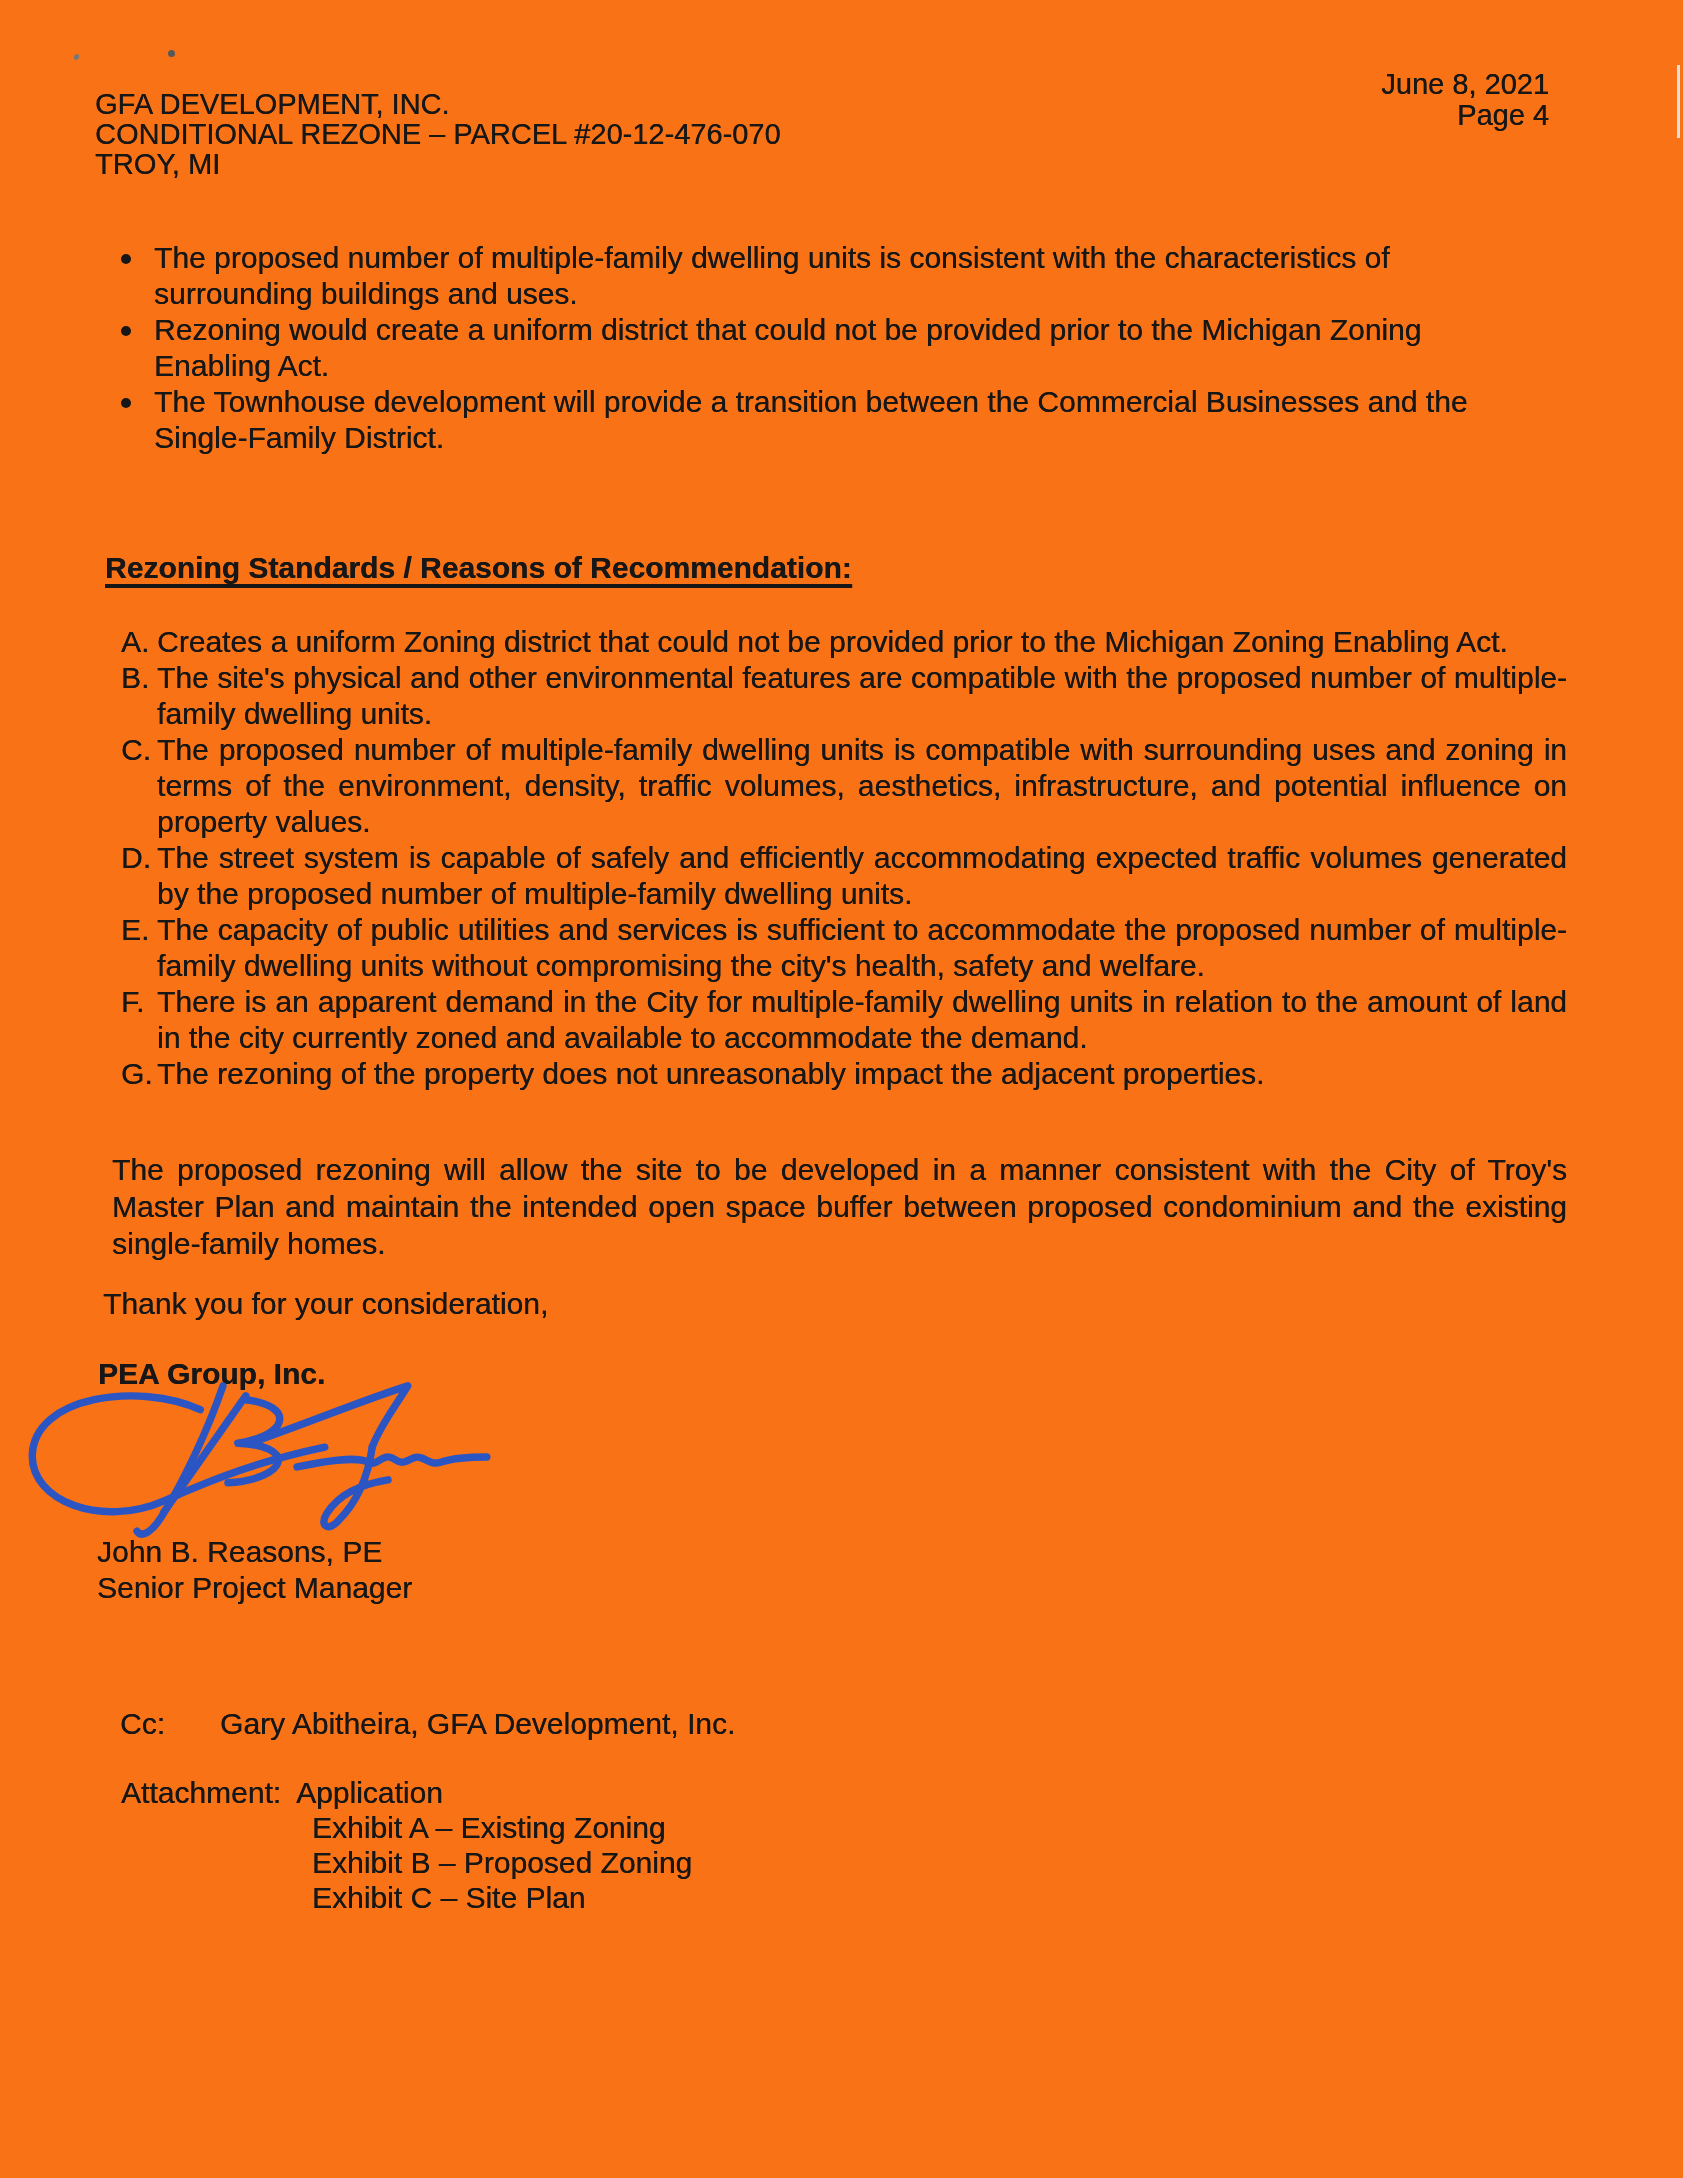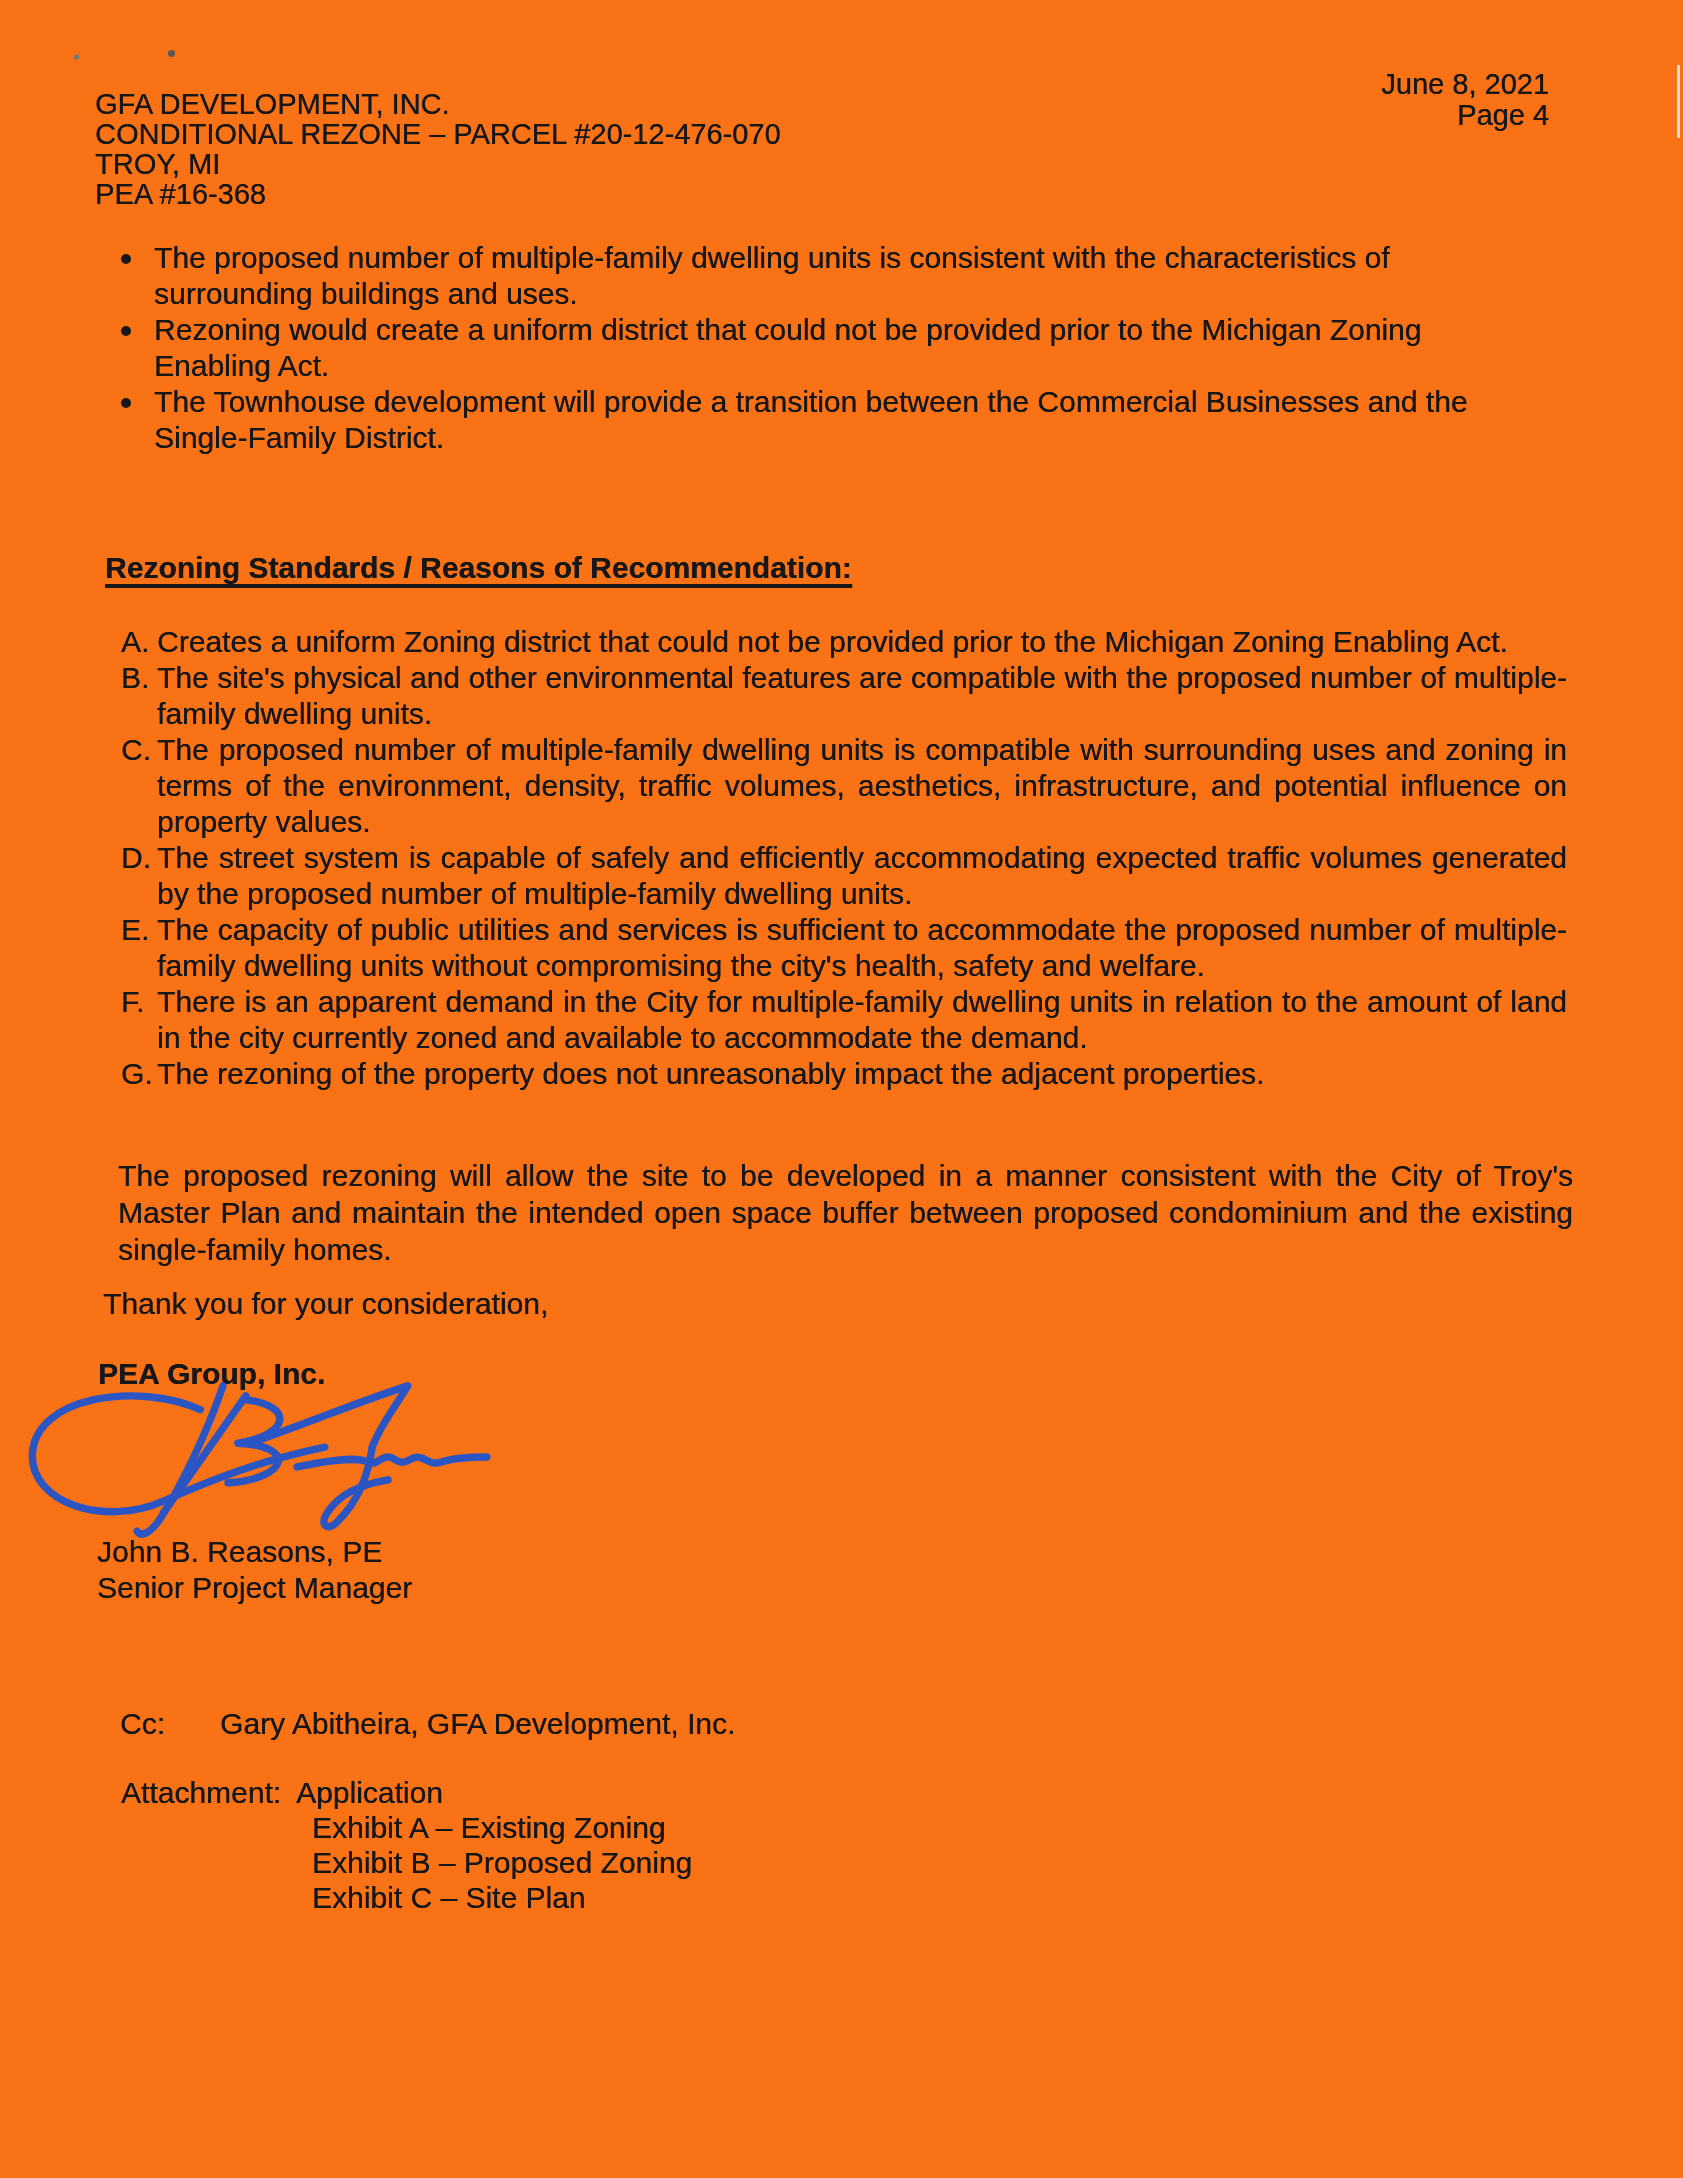--- a/index.html
+++ b/index.html
@@ -25,21 +25,21 @@
 
   .sec-heading { position:absolute; left:105px; top:551px; margin:0; font-size:30px; font-weight:bold;
                  text-decoration:underline; text-decoration-thickness:3.5px; text-underline-offset:6px; white-space:nowrap; }
 
   .letters { position:absolute; left:121px; top:624px; width:1446px; margin:0; padding:0; list-style:none;
              font-size:30px; line-height:36px; }
   .letters li { display:flex; align-items:flex-start; }
   .lmark { flex:0 0 36px; }
   .ltext { width:1411px; text-align:justify; }
 
-  .para { position:absolute; left:104px; top:1143px; width:1455px; margin:14px; font-size:30px; line-height:37px; text-align:justify; }
+  .para { position:absolute; left:104px; top:1143px; width:1455px; margin:8px; font-size:30px; line-height:37px; text-align:justify; }
   .thanks { position:absolute; left:103px; top:1287px; margin:0; font-size:30px; }
   .company { position:absolute; left:98px; top:1357px; margin:0; font-size:30px; font-weight:bold; }
 
   .sig { position:absolute; left:20px; top:1378px; width:487px; height:168px; text-shadow:none; }
   .sig path { fill:none; stroke-width:7.5; stroke-linecap:round; stroke-linejoin:round; }
 
   .signer { position:absolute; left:97px; top:1534px; font-size:30px; line-height:36px; }
 
   .cc-row { position:absolute; left:120px; top:1707px; font-size:30px; }
   .cc-label { display:inline-block; width:100px; }
@@ -54,21 +54,20 @@
 <div class="page">
 
   <span class="speckle s1"></span>
   <span class="speckle s2"></span>
   <div class="edge-mark"></div>
 
   <div class="hdr-left">
     <div>GFA DEVELOPMENT, INC.</div>
     <div>CONDITIONAL REZONE – PARCEL #20-12-476-070</div>
     <div>TROY, MI</div>
-    <div>PEA #16-368</div>
   </div>
 
   <div class="hdr-right">
     <div>June 8, 2021</div>
     <div>Page 4</div>
   </div>
 
   <ul class="bullets">
     <li>
       <span class="bdot"></span>

